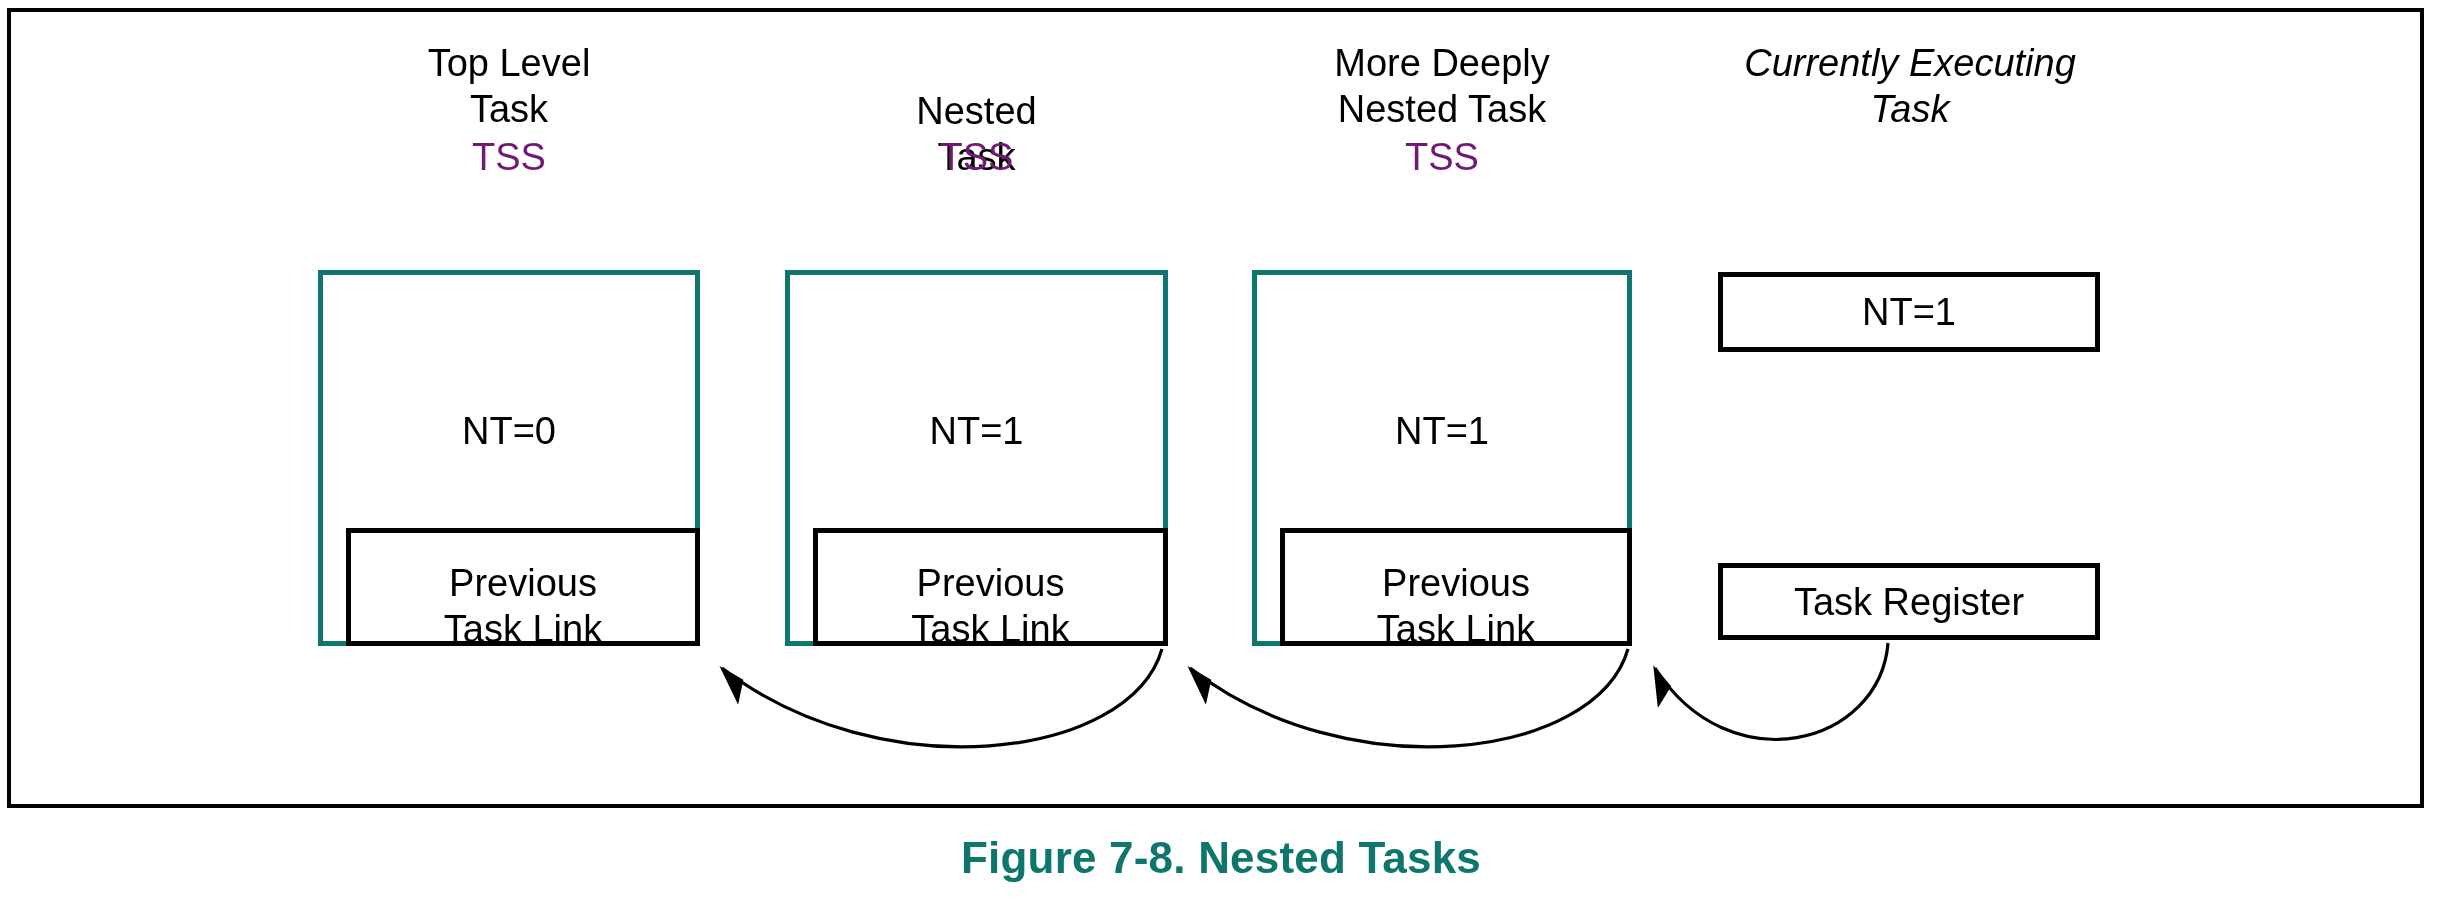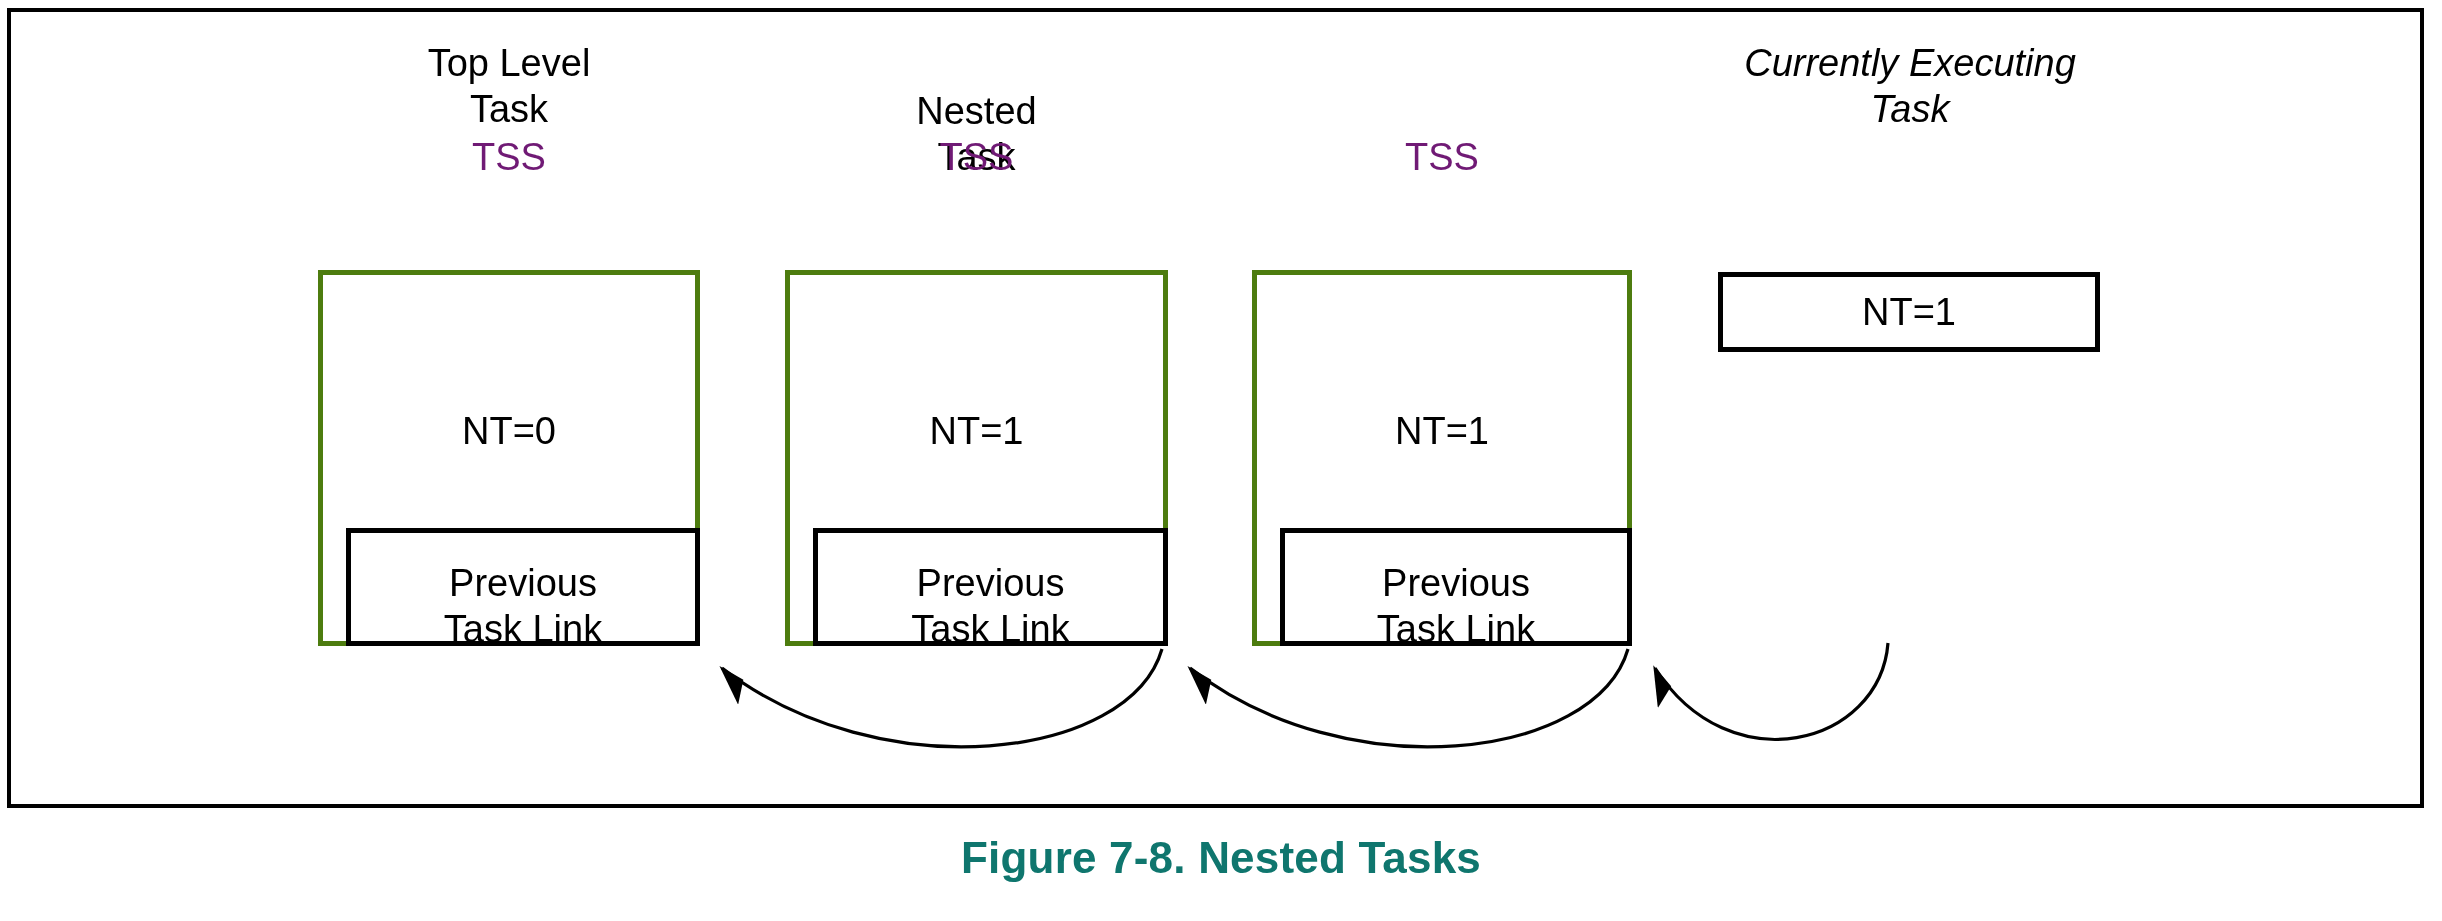--- a/index.html
+++ b/index.html
@@ -46,21 +46,21 @@
     position: absolute;
     text-align: center;
     font-size: 38px;
     line-height: 44px;
     color: #701a75;
   }
 
   
   .tss-box {
     position: absolute;
-    border: 5px solid #4d7c0f;
+    border: 5px solid #0f766e;
     box-sizing: border-box;
     background: #ffffff;
   }
   .nt-label {
     position: absolute;
     left: 0;
     right: 0;
     text-align: center;
     font-size: 38px;
     line-height: 42px;
@@ -132,20 +132,22 @@
   <div class="figure-frame"></div>
 
   <div class="col-header" style="left:318px; top:40px; width:382px;">Top Level
 Task</div>
   <div class="col-subheader" style="left:318px; top:135px; width:382px;">TSS</div>
 
   <div class="col-header" style="left:785px; top:40px; width:383px;margin-top:48px;">Nested
 Task</div>
   <div class="col-subheader" style="left:785px; top:135px; width:383px;">TSS</div>
 
+  <div class="col-header" style="left:1252px; top:40px; width:380px;">More Deeply
+Nested Task</div>
   <div class="col-subheader" style="left:1252px; top:135px; width:380px;">TSS</div>
 
   <div class="col-header" style="left:1660px; top:40px; width:500px;font-style:italic;">Currently Executing
 Task</div>
 
   <div class="tss-box" style="left:318px; top:270px; width:382px; height:376px;">
     <div class="nt-label" style="top:135px;">NT=0</div>
   </div>
   <div class="ptl-box" style="left:346px; top:528px; width:354px; height:118px;">
     <div class="ptl-text">Previous
@@ -165,20 +167,23 @@
   </div>
   <div class="ptl-box" style="left:1280px; top:528px; width:352px; height:118px;">
     <div class="ptl-text">Previous
 Task Link</div>
   </div>
 
   <div class="plain-box" style="left:1718px; top:272px; width:382px; height:80px;">
     <div class="plain-box-text">NT=1</div>
   </div>
 
+  <div class="plain-box" style="left:1718px; top:563px; width:382px; height:77px;">
+    <div class="plain-box-text">Task Register</div>
+  </div>
 
   <svg class="arrow-layer" viewBox="0 0 2442 921">
     <defs>
       <marker id="arrowhead" markerWidth="14" markerHeight="14" refX="11" refY="6" orient="auto" markerUnits="strokeWidth">
         <path d="M 0 0 L 12 6 L 3.5 7.2 Z" fill="#000000"></path>
       </marker>
     </defs>
 
     <path d="M 1162 649 C 1130 760 880 790 722 668" fill="none" stroke="#000000" stroke-width="3.2" marker-end="url(#arrowhead)"></path>
 

